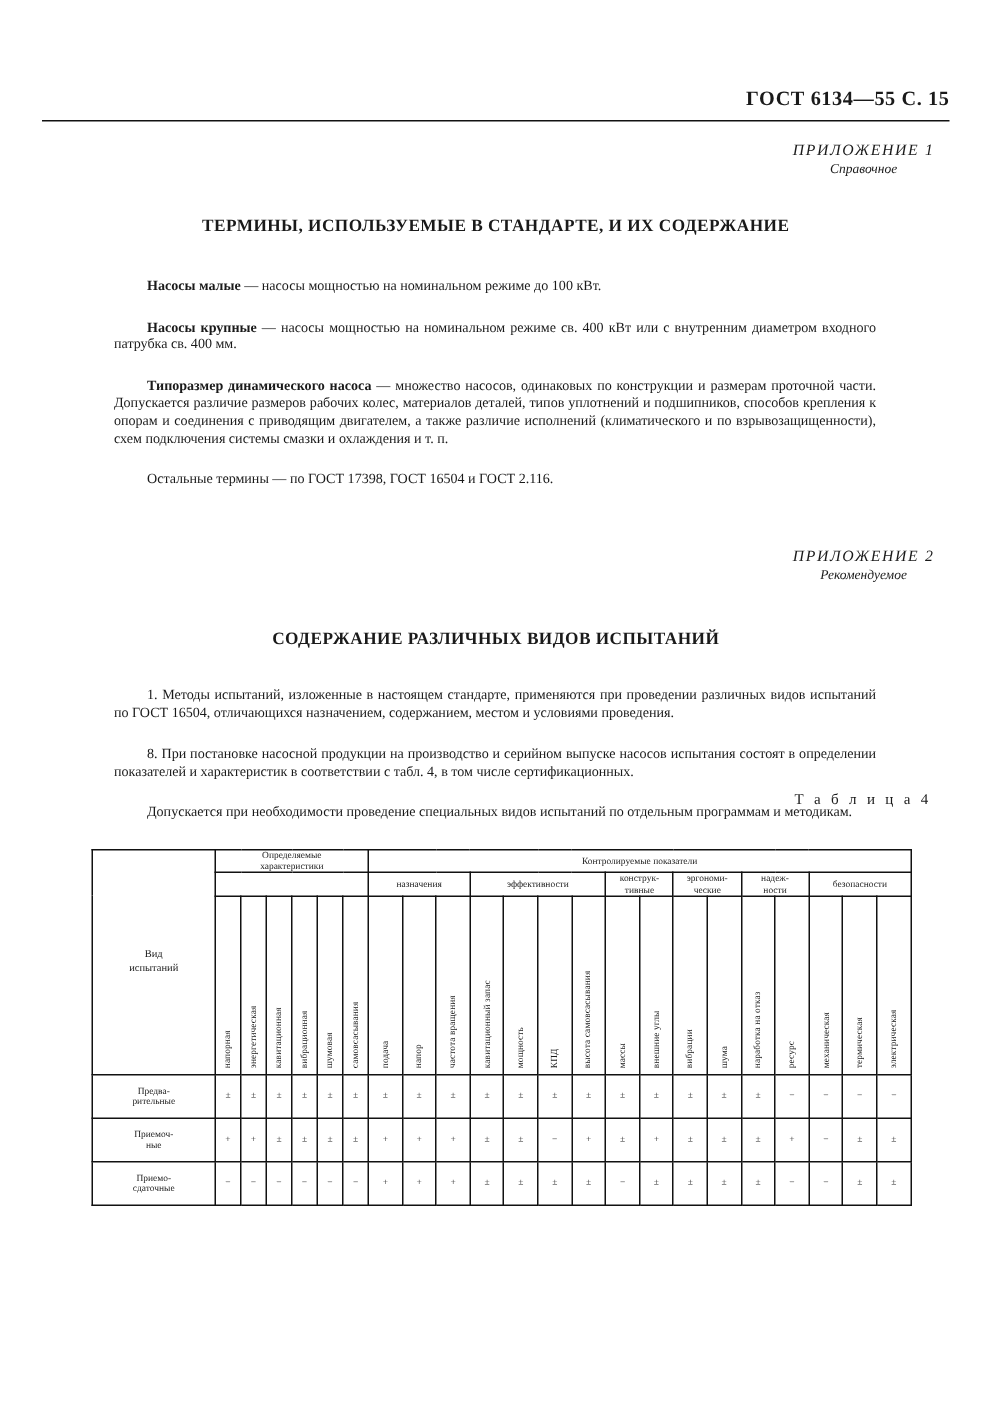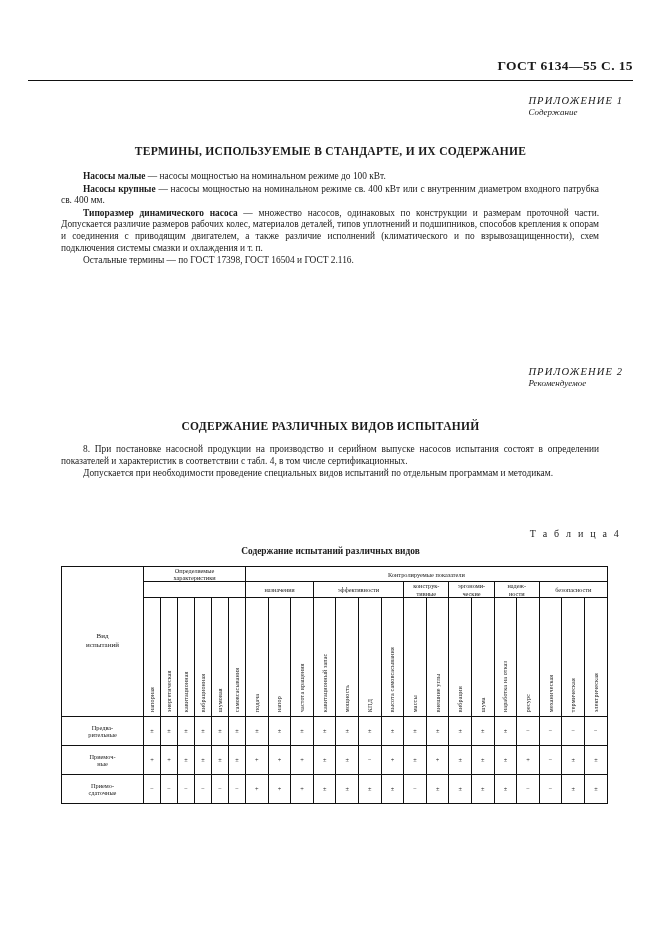--- a/index.html
+++ b/index.html
@@ -32,21 +32,21 @@
   }
   .rule-top {
     position: absolute;
     left: 28px; right: 28px;
     top: 80px;
     border-bottom: 1px solid #111;
   }
   .appendix {
     position: absolute;
     right: 38px;
-    text-align: left;
+    text-align: center;
     font-style: italic;
     line-height: 1.25;
   }
   .appendix .a-title {
     font-size: 10.5px;
     letter-spacing: 1.1px;
   }
   .appendix .a-sub {
     font-size: 9px;
   }
@@ -66,21 +66,21 @@
 
   .body-text {
     position: absolute;
     left: 60px;
     width: 540px;
     font-size: 9.4px;
     line-height: 11.6px;
     text-align: justify;
   }
   .body-text p {
-    margin: 1px;
+    margin: 16px;
     text-indent: 22px;
   }
   .body-text p b { font-weight: bold; }
 
   #terms-body { top: 170px; }
   #content-body { top: 443px; }
 
   .table-num {
     position: absolute;
     right: 40px;
@@ -166,46 +166,46 @@
 </head>
 <body>
 
 <div class="page">
 
   <div class="doc-header">ГОСТ 6134—55 С. 15</div>
   <div class="rule-top"></div>
 
   <div class="appendix" id="appendix1">
     <div class="a-title">ПРИЛОЖЕНИЕ 1</div>
-    <div class="a-sub">Содержание</div>
+    <div class="a-sub">Справочное</div>
   </div>
 
   <div class="sec-title" id="terms-title">ТЕРМИНЫ, ИСПОЛЬЗУЕМЫЕ В СТАНДАРТЕ, И ИХ СОДЕРЖАНИЕ</div>
 
   <div class="body-text" id="terms-body">
       <p><b>Насосы малые</b> — насосы мощностью на номинальном режиме до 100 кВт.</p>
       <p><b>Насосы крупные</b> — насосы мощностью на номинальном режиме св. 400 кВт или с внутренним диаметром входного патрубка св. 400 мм.</p>
       <p><b>Типоразмер динамического насоса</b> — множество насосов, одинаковых по конструкции и размерам проточной части. Допускается различие размеров рабочих колес, материалов деталей, типов уплотнений и подшипников, способов крепления к опорам и соединения с приводящим двигателем, а также различие исполнений (климатического и по взрывозащищенности), схем подключения системы смазки и охлаждения и т. п.</p>
       <p>Остальные термины — по ГОСТ 17398, ГОСТ 16504 и ГОСТ 2.116.</p>
     </div>
 
   <div class="appendix" id="appendix2">
     <div class="a-title">ПРИЛОЖЕНИЕ 2</div>
     <div class="a-sub">Рекомендуемое</div>
   </div>
 
   <div class="sec-title" id="content-title">СОДЕРЖАНИЕ РАЗЛИЧНЫХ ВИДОВ ИСПЫТАНИЙ</div>
 
   <div class="body-text" id="content-body">
+      <p>1. Методы испытаний, изложенные в настоящем стандарте, применяются при проведении различных видов испытаний по ГОСТ 16504, отличающихся назначением, содержанием, местом и условиями проведения.</p>
       <p>8. При постановке насосной продукции на производство и серийном выпуске насосов испытания состоят в определении показателей и характеристик в соответствии с табл. 4, в том числе сертификационных.</p>
       <p>Допускается при необходимости проведение специальных видов испытаний по отдельным программам и методикам.</p>
     </div>
 
   <div class="table-num">Т а б л и ц а  4</div>
-  <div class="tbl-caption">Содержание испытаний различных видов</div>
 
   <div class="tbl-wrap">
     <table class="grid">
       <colgroup id="cols">
           <col style="width: 82px;">
           <col style="width: 17px;">
           <col style="width: 17px;">
           <col style="width: 17px;">
           <col style="width: 17px;">
           <col style="width: 17px;">

